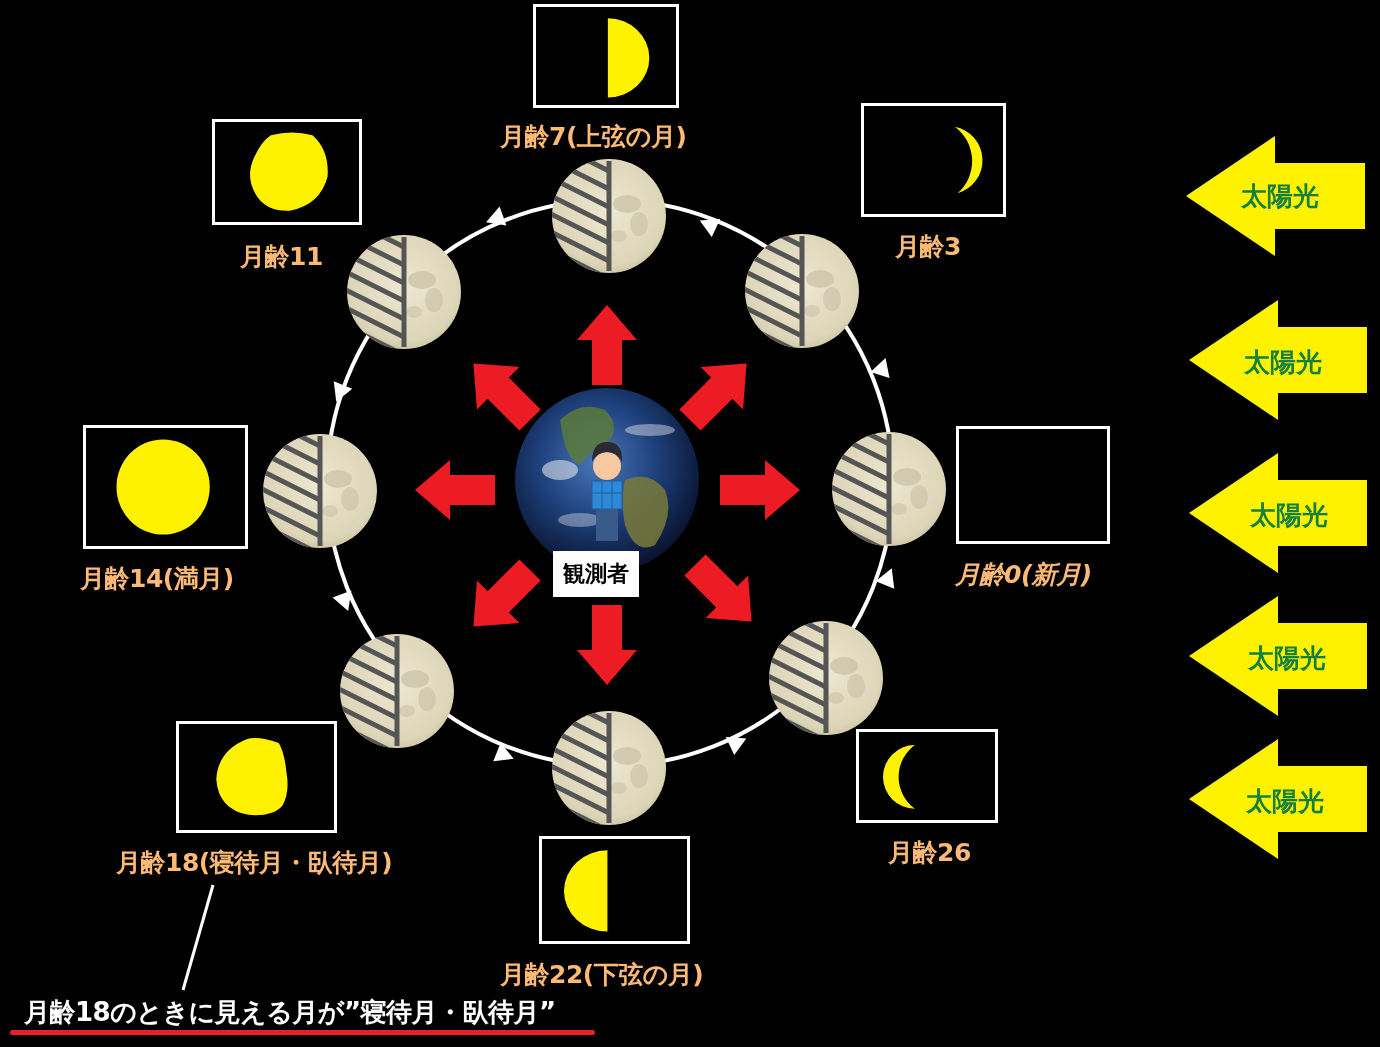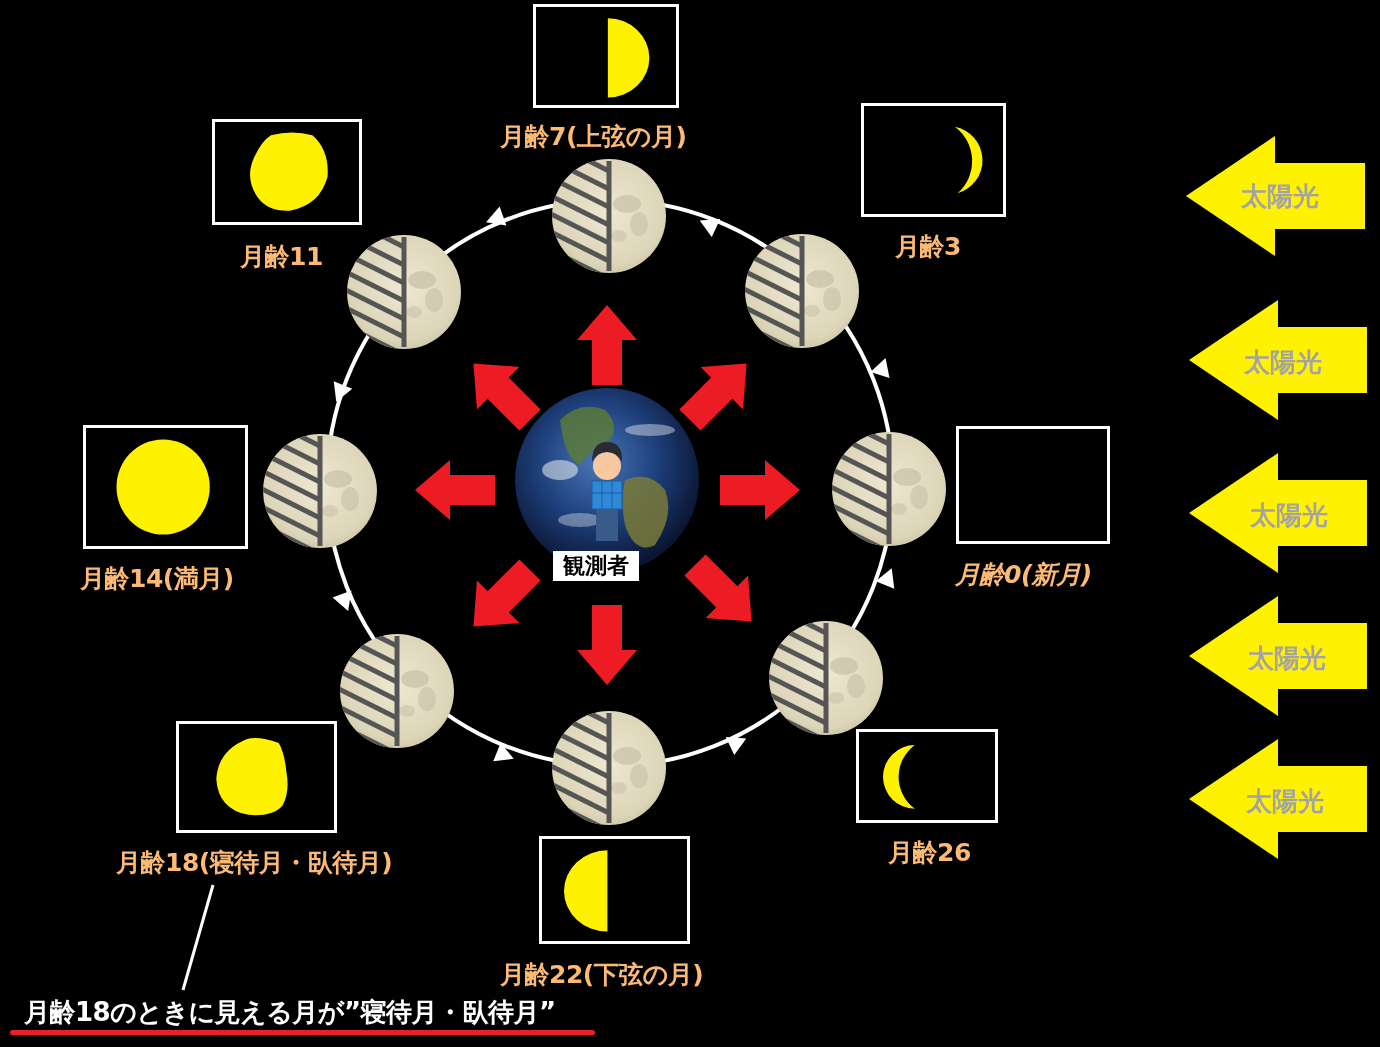--- a/index.html
+++ b/index.html
@@ -4,23 +4,23 @@
 <style>
   html, body { margin:0; padding:0; background:#000; }
   body { width:1380px; height:1047px; position:relative; overflow:hidden;
          font-family:"DejaVu Sans","Liberation Sans",sans-serif; color:#fff; }
   svg.stage { position:absolute; left:0; top:0; }
   .panel { position:absolute; border:3px solid #fff; background:#000; box-sizing:border-box; }
   .panel svg { position:absolute; left:0; top:0; width:100%; height:100%; }
   .label { position:absolute; color:#fdba74; font-weight:bold; font-size:25px; white-space:nowrap;
            letter-spacing:-0.5px; }
   .sun { position:absolute; }
-  .sun-text { position:absolute; color:#a3a3a3; font-weight:bold; font-size:26px; white-space:nowrap;font-family:Liberation Mono, monospace; }
+  .sun-text { position:absolute; color:#15803d; font-weight:bold; font-size:26px; white-space:nowrap;font-family:Liberation Mono, monospace; }
   .observer-tag { position:absolute; background:#fff; color:#000; font-weight:bold; font-size:22px;
-                  padding:0 10px; line-height:30px; }
+                  padding:8px 10px; line-height:30px; }
   .note { position:absolute; left:24px; top:995px; font-size:26px; font-weight:bold; color:#fff; white-space:nowrap; letter-spacing:-0.5px;}
   .underline { position:absolute; left:10px; top:1030px; width:585px; height:5px; background:#e8202a; border-radius:3px; }
 </style>
 </head>
 <body>
 
 <svg class="stage" width="1380" height="1047" viewBox="0 0 1380 1047">
   <defs>
     <radialGradient id="earthGrad" cx="45%" cy="40%" r="60%">
       <stop offset="0%" stop-color="#4a77b8"></stop>

